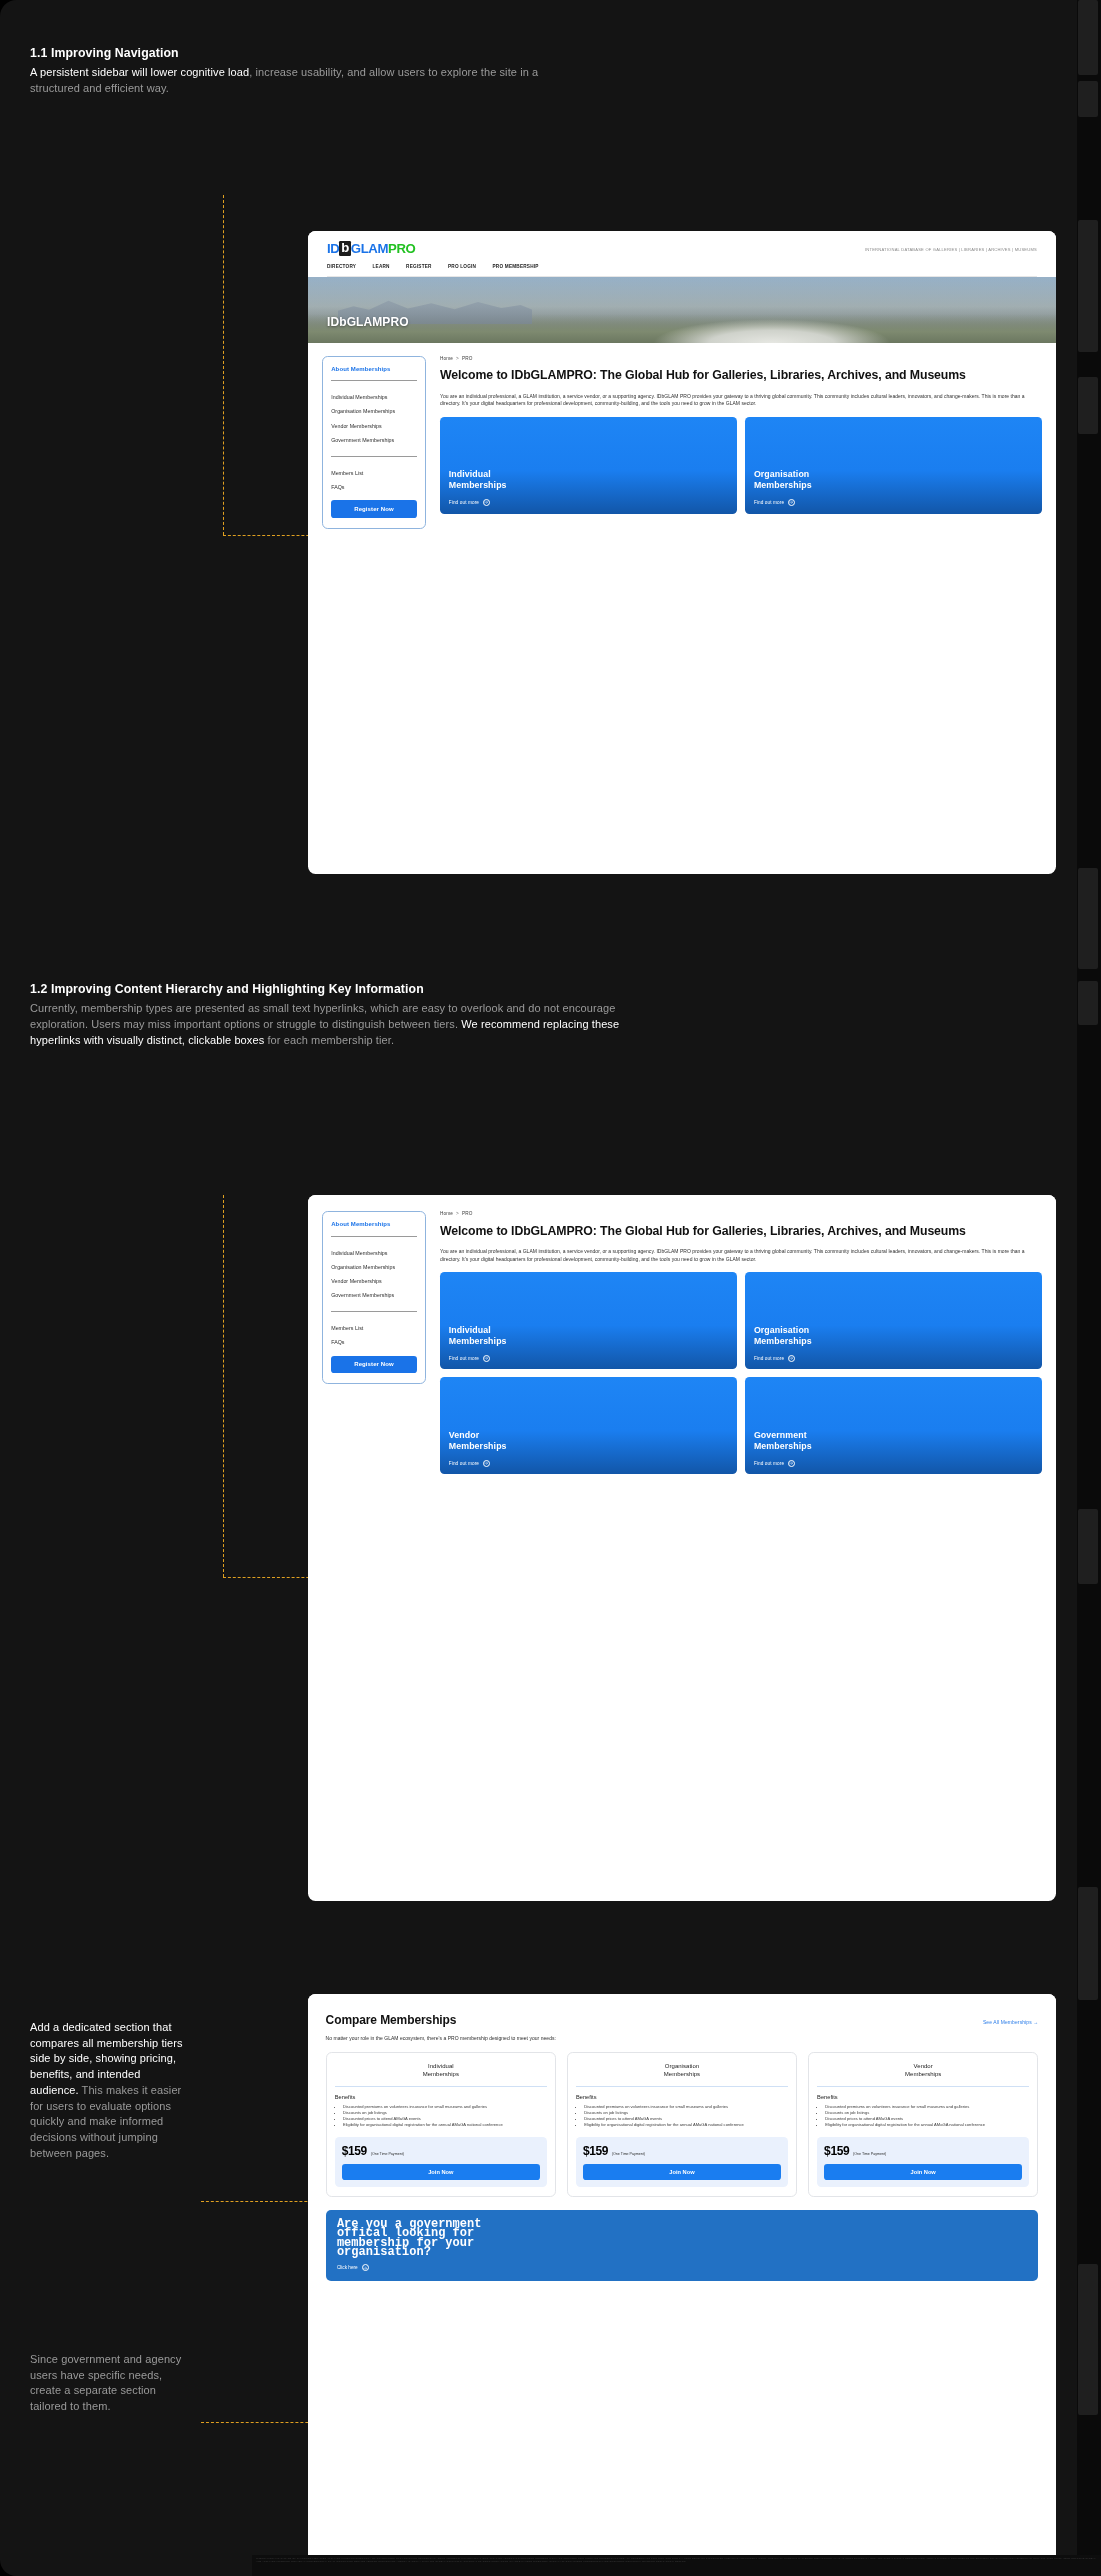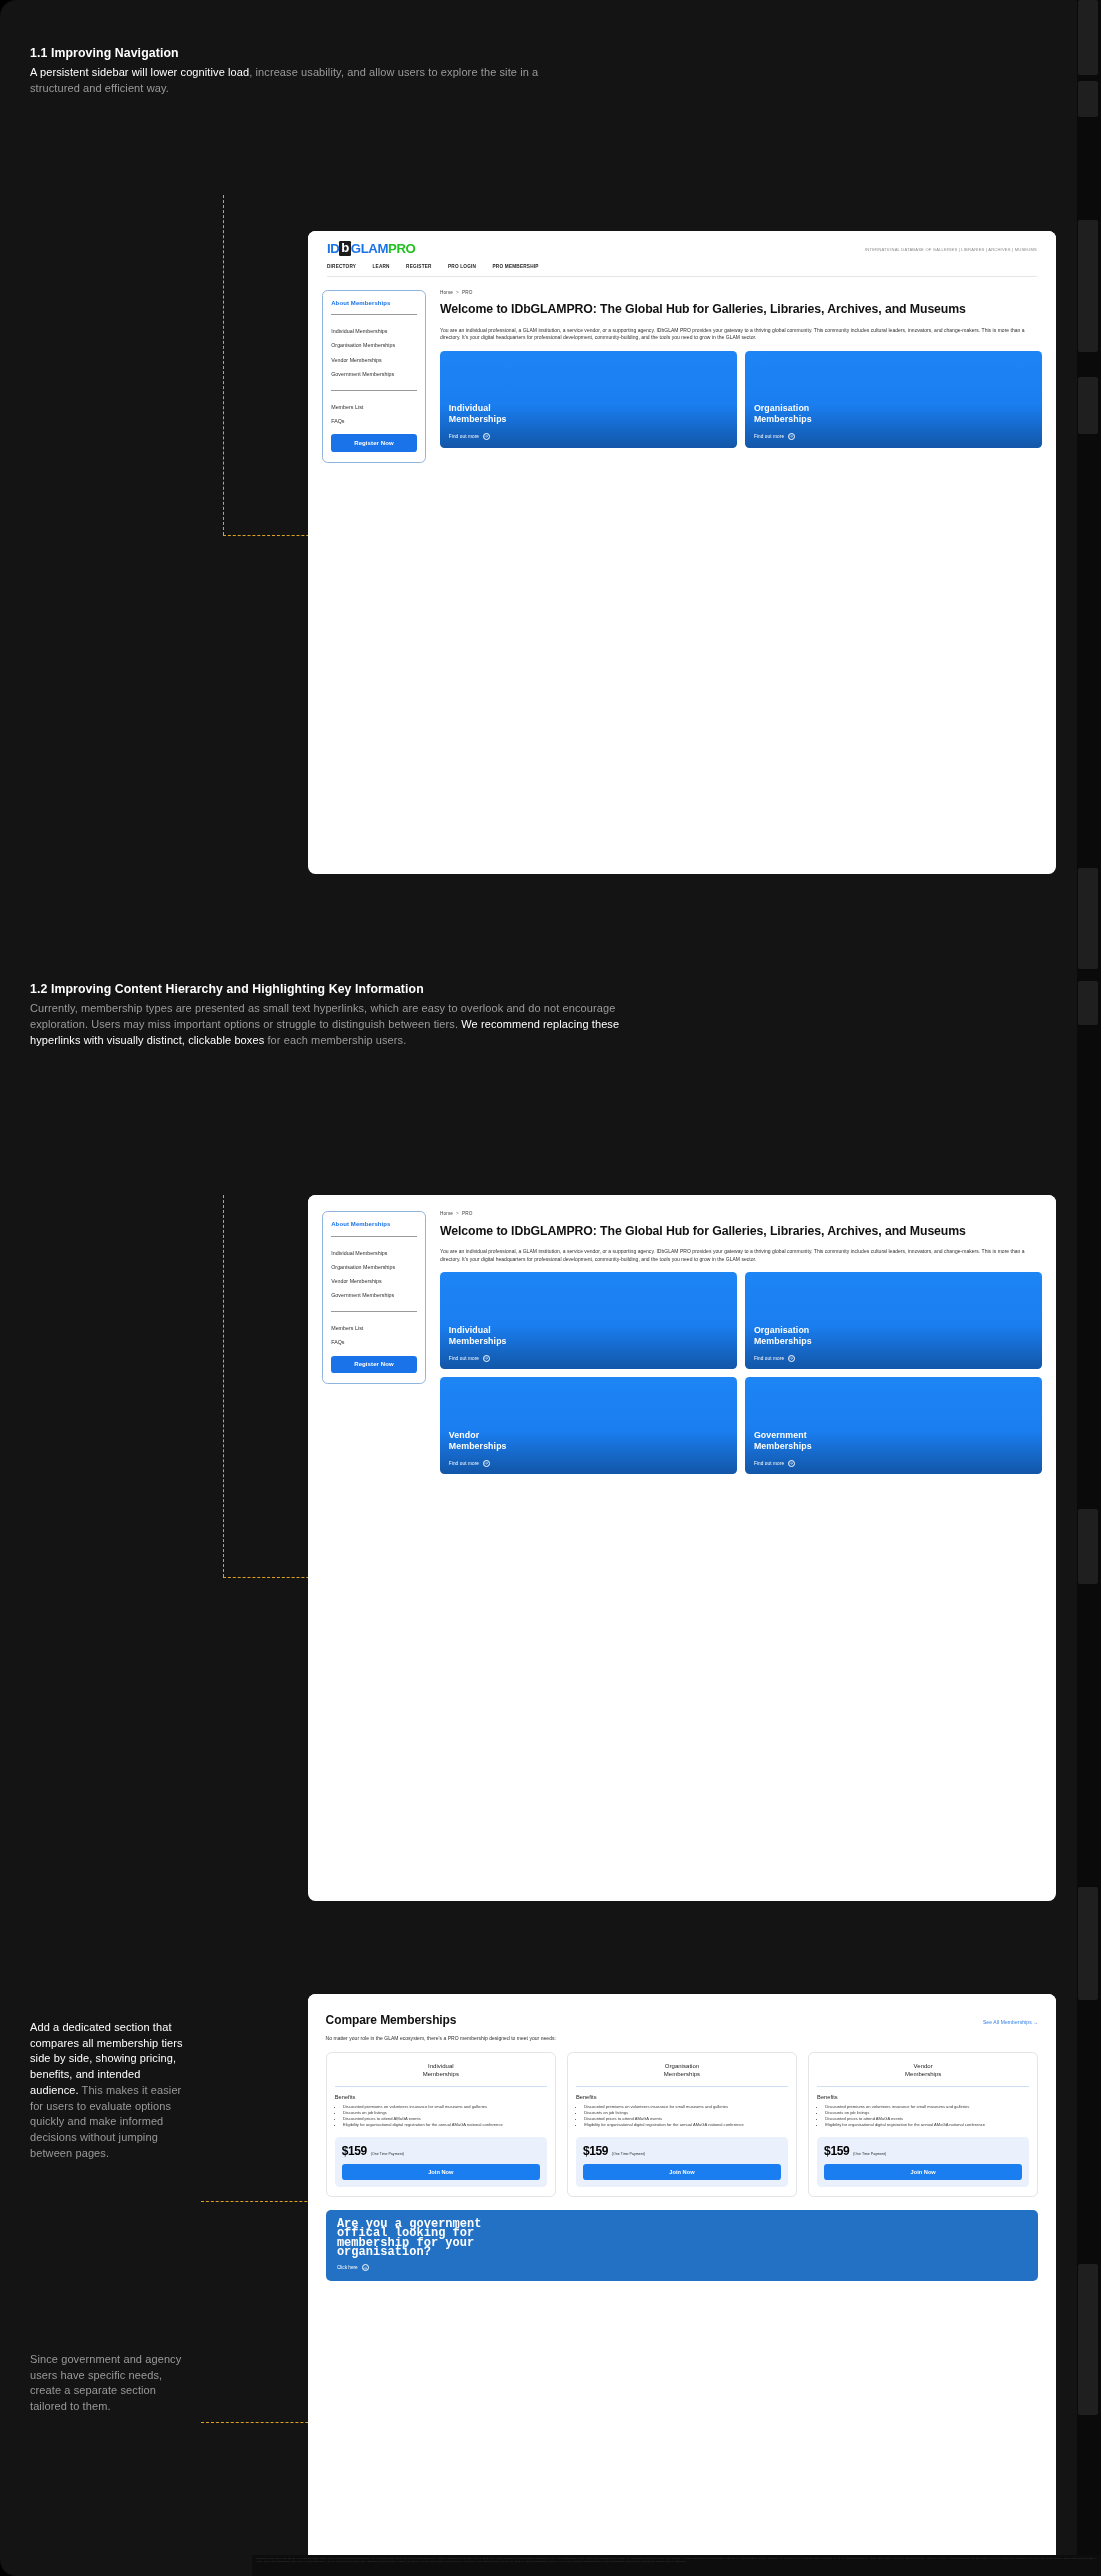--- a/index.html
+++ b/index.html
@@ -404,20 +404,23 @@
     </div>
     <div class="site-nav">
       <span>DIRECTORY</span>
       <span>LEARN</span>
       <span>REGISTER</span>
       <span>PRO LOGIN</span>
       <span>PRO MEMBERSHIP</span>
     </div>
   </div>
 
+  <div class="hero">
+    <div class="hero-title">IDbGLAMPRO</div>
+  </div>
 
   <div class="site-body">
     <div class="sidebar">
       <div class="sb-title">About Memberships</div>
       <div class="sb-rule"></div>
       <div class="sb-link">Individual Memberships</div>
       <div class="sb-link">Organisation Memberships</div>
       <div class="sb-link">Vendor Memberships</div>
       <div class="sb-link">Government Memberships</div>
       <div class="sb-rule"></div>
@@ -463,21 +466,21 @@
           </div>
         </div>
       </div>
     </div>
   </div>
 </div>
 
 <div class="ann" style="left:30px; top:981px; width:641px;">
   <div class="ann-h">1.2 Improving Content Hierarchy and Highlighting Key Information</div>
   <div>
-    <span>Currently, membership types are presented as small text hyperlinks, which are easy to overlook and do not encourage exploration. Users may miss important options or struggle to distinguish between tiers. </span><span class="hl">We recommend replacing these hyperlinks with visually distinct, clickable boxes</span><span> for each membership users.</span>
+    <span>Currently, membership types are presented as small text hyperlinks, which are easy to overlook and do not encourage exploration. Users may miss important options or struggle to distinguish between tiers. </span><span class="hl">We recommend replacing these hyperlinks with visually distinct, clickable boxes</span><span> for each membership tier.</span>
   </div>
 </div>
 
 <div class="dash-v" style="left:223px; top:1195px; height:382px;"></div>
 <div class="dash-h" style="left:223px; top:1577px; width:101px;"></div>
 <div class="dot" style="left:318px; top:1574px;"></div>
 
 <div class="mock" style="left:308px; top:1195px; width:748px; height:706px;">
   <div class="site-body" style="padding-top:16.4px;">
     <div class="sidebar">

